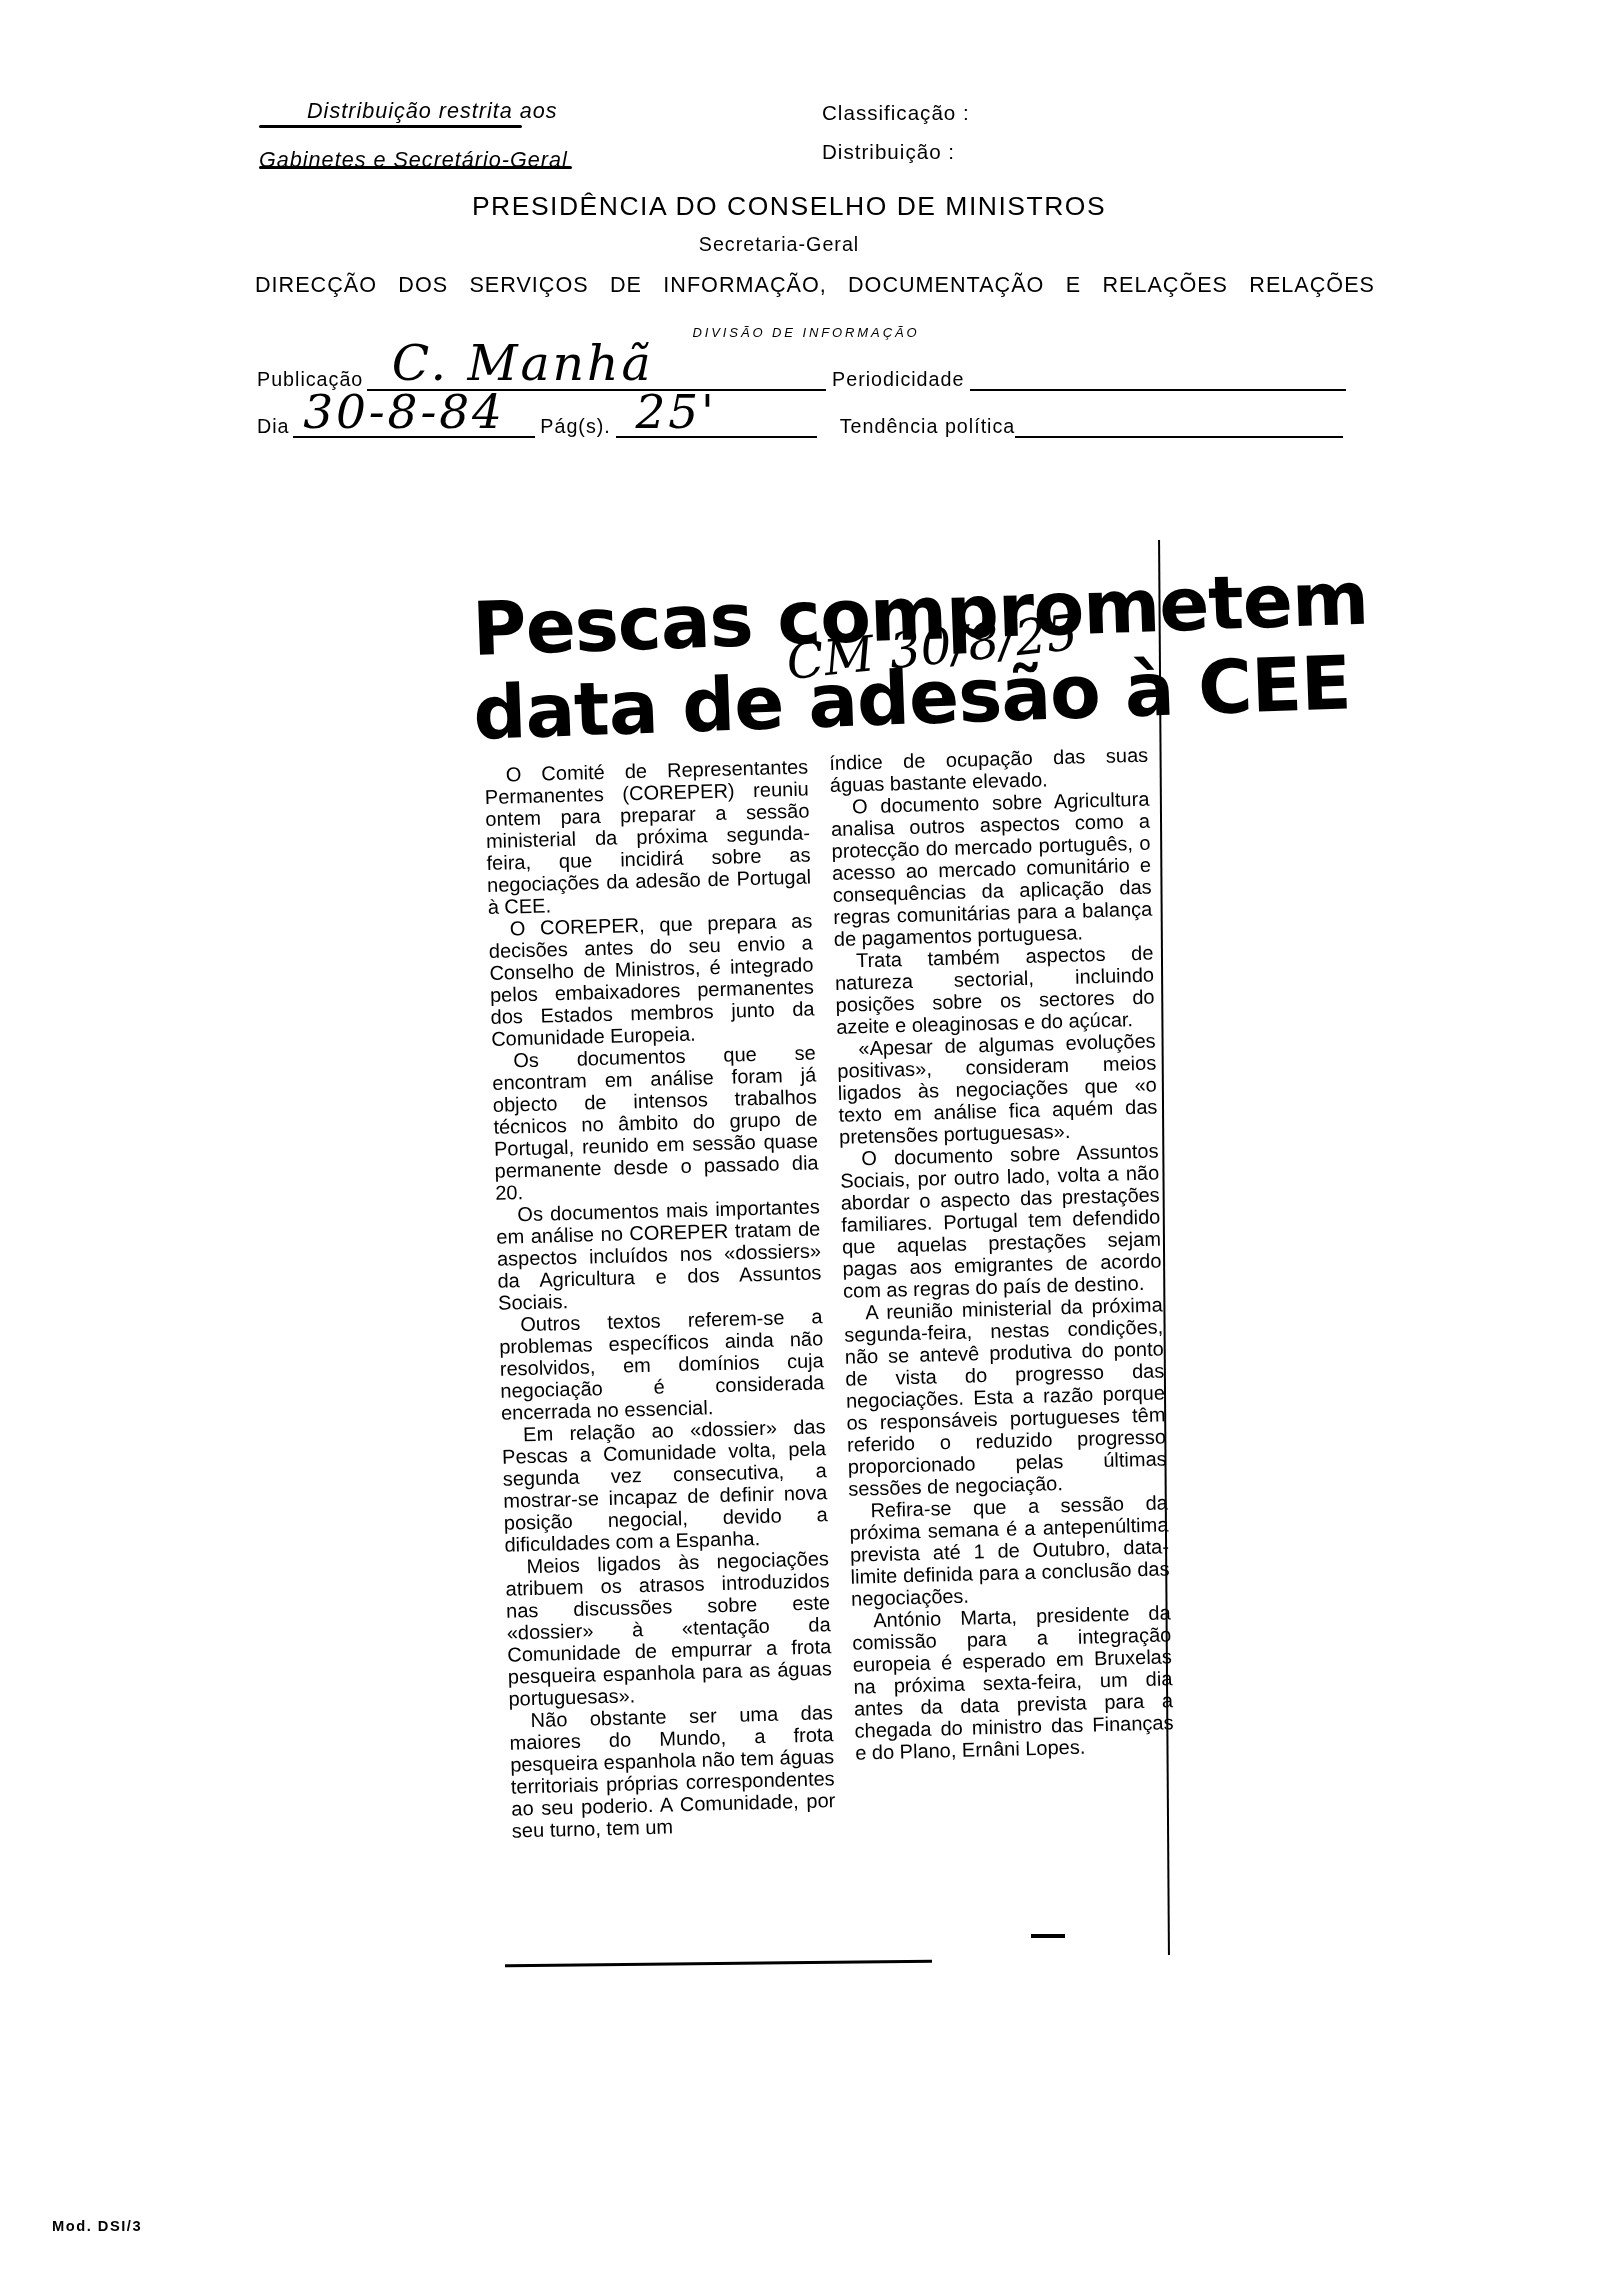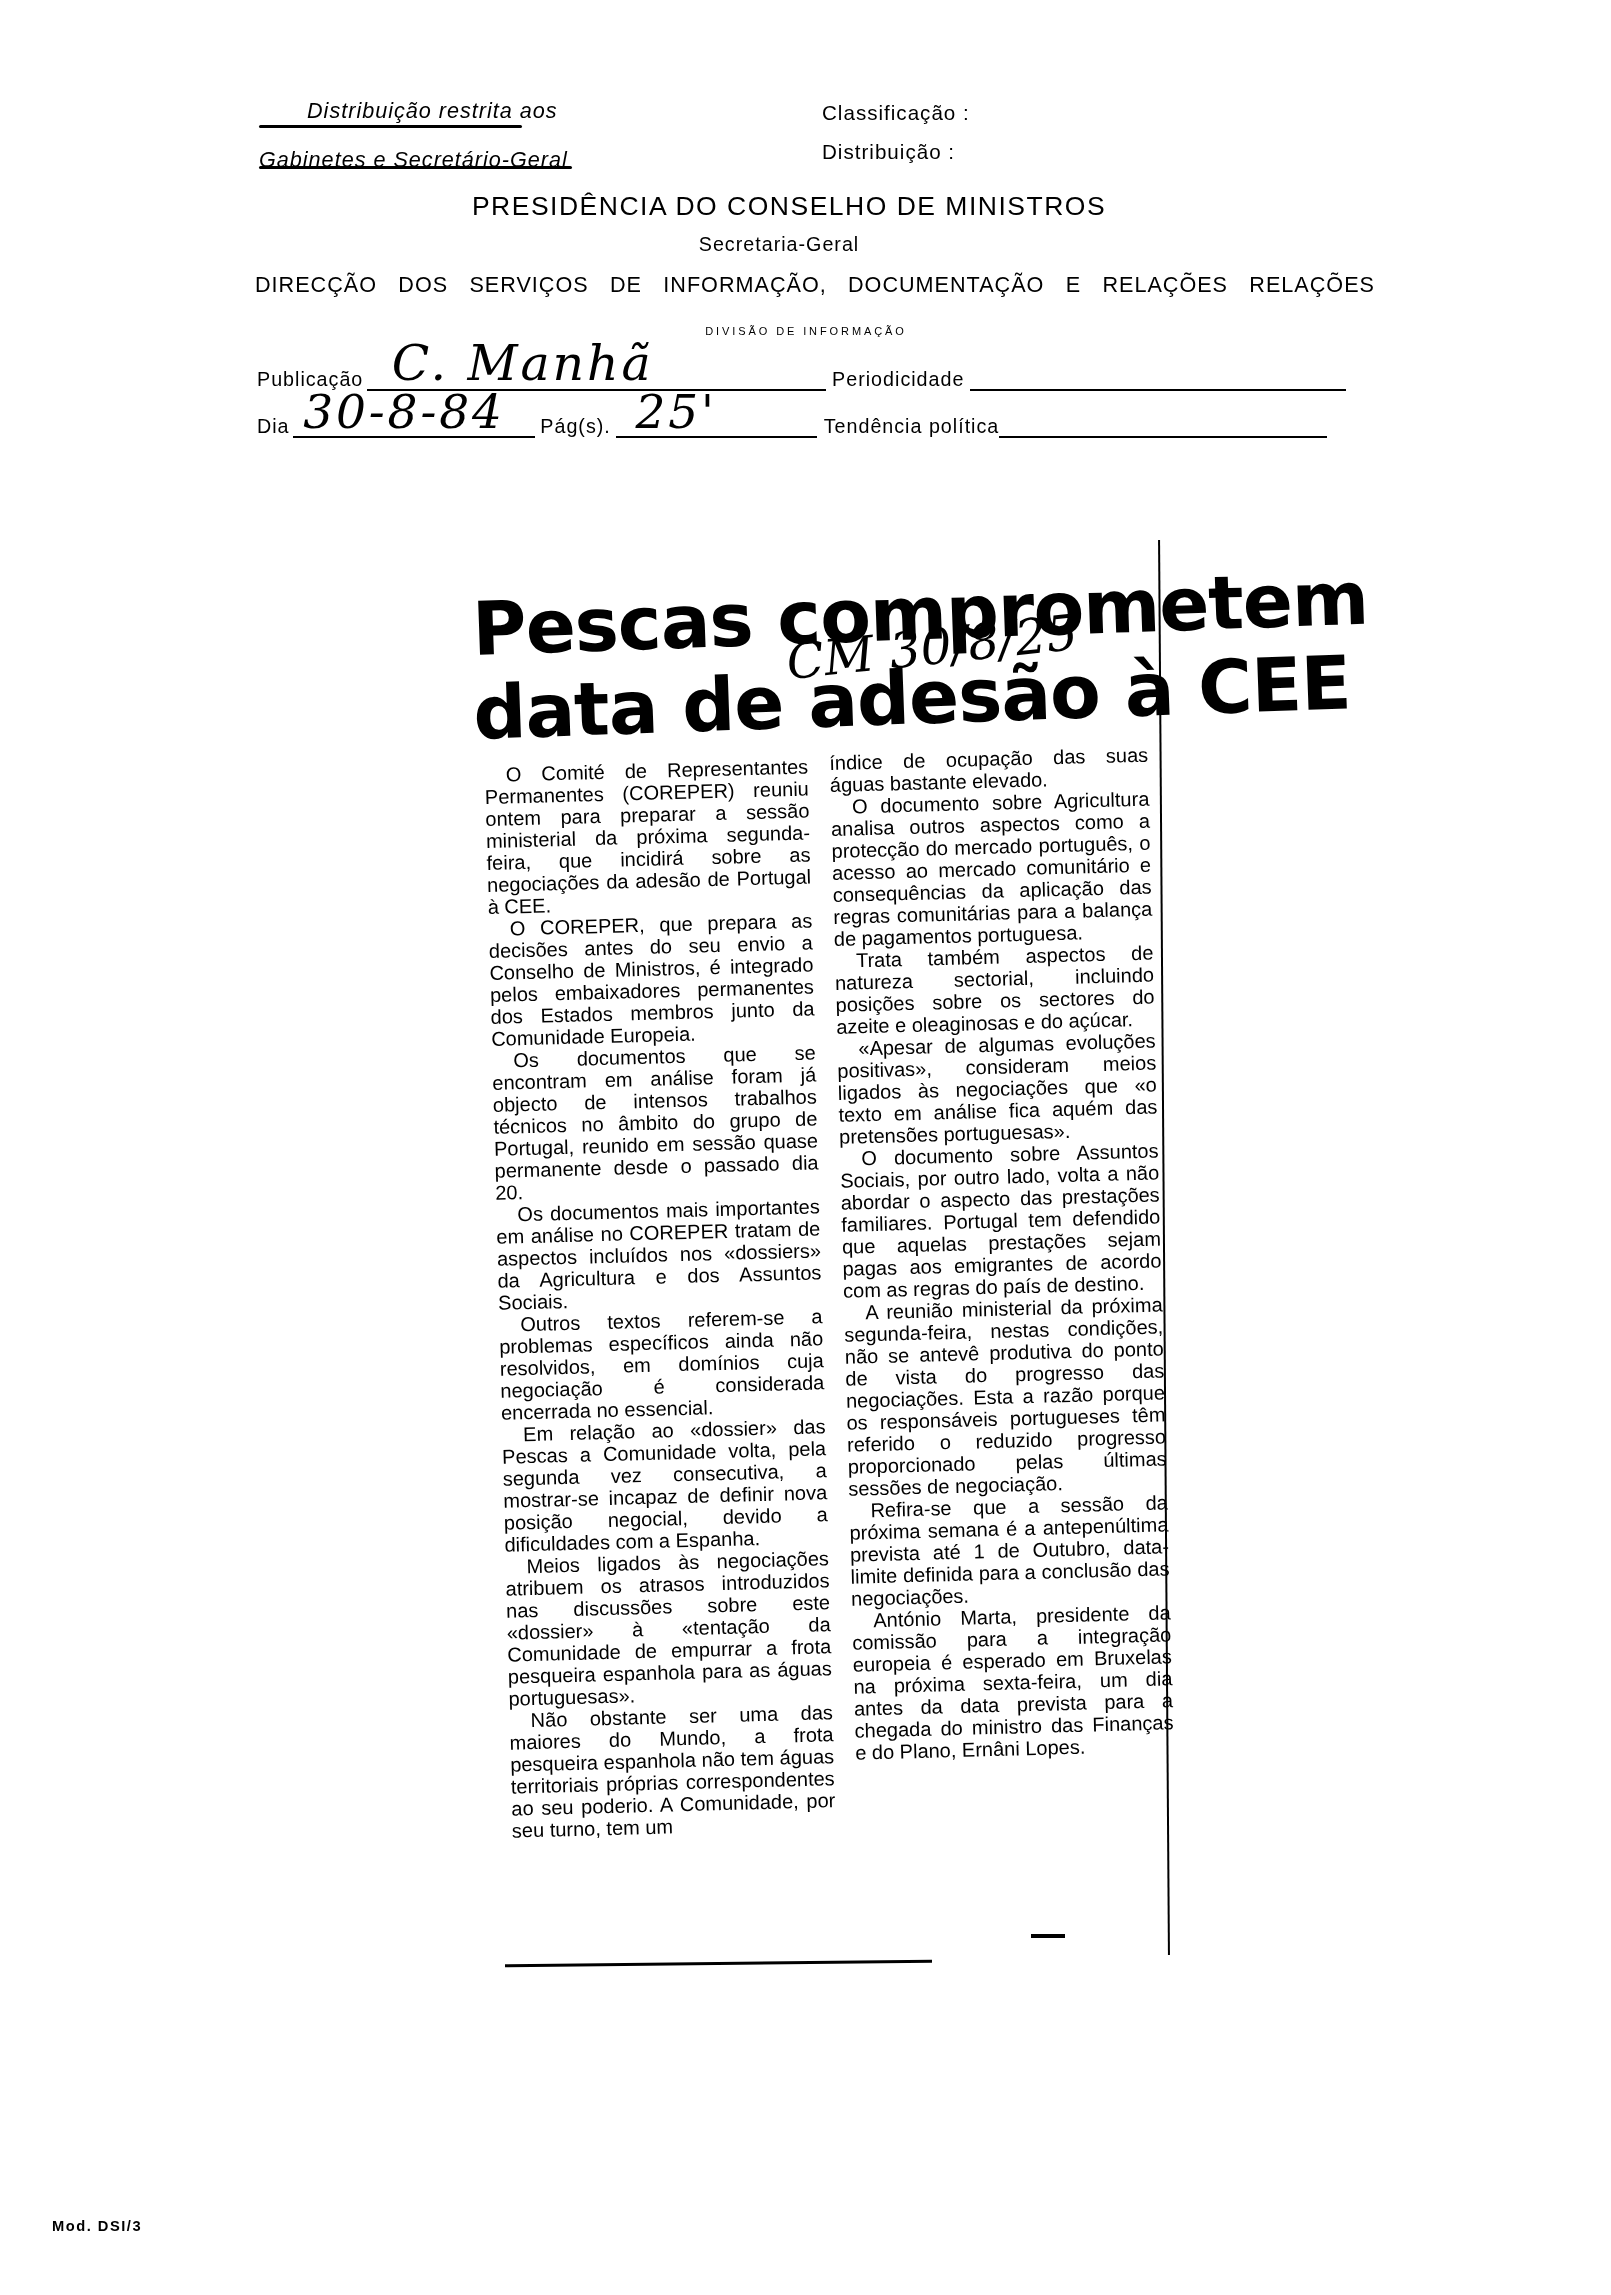--- a/index.html
+++ b/index.html
@@ -4,21 +4,21 @@
 <style>
   html, body { margin: 0; padding: 0; background: #ffffff; }
   body { width: 1612px; height: 2295px; position: relative; overflow: hidden; color: #000; font-family: "Liberation Sans", sans-serif; }
   .abs { position: absolute; }
   .dist-label { font-style: italic; font-size: 21.6px; letter-spacing: 1px; }
   .dist-line { position: absolute; height: 2.9px; background: #000; border-radius: 1.5px; }
   .meta-label { font-size: 20.6px; letter-spacing: 1px; }
   .title-main { font-size: 26.5px; letter-spacing: 1.5px; left: 0; width: 1578px; text-align: center; }
   .subtitle { font-size: 19.7px; letter-spacing: 1px; left: 0; width: 1558px; text-align: center; }
   .direccao { font-size: 21.6px; left: 255px; width: 1120px; display: flex; justify-content: space-between; letter-spacing: 1px; }
-  .divisao { font-size: 11px; letter-spacing: 2.9px; left: 0; width: 1612px; text-align: center; }
+  .divisao { font-size: 13px; letter-spacing: 2.9px; left: 0; width: 1612px; text-align: center; font-style: italic; }
   .field-row { position: absolute; display: flex; align-items: flex-end; font-size: 19.7px; letter-spacing: 1px; }
   .field-line { border-bottom: 2.5px solid #000; position: relative; height: 29.5px; }
   .handwritten { position: absolute; font-family: "DejaVu Serif", serif; font-style: italic; font-size: 49px; bottom: -3.9px; left: 24.6px; white-space: nowrap; letter-spacing: 2.9px; }
   .headline { position: absolute; font-family: "DejaVu Sans", sans-serif; font-weight: 900; font-size: 74px; letter-spacing: -1px; line-height: 1; white-space: nowrap; transform: rotate(-2deg); transform-origin: left top; }
   .handwritten-note { position: absolute; font-family: "DejaVu Serif", serif; font-style: italic; font-size: 49px; transform: rotate(-6deg); white-space: nowrap; }
   .col { position: absolute; font-family: "Liberation Sans", sans-serif; font-size: 20px; line-height: 22px; text-align: justify; transform: rotate(-1.5deg); transform-origin: left top; }
   .col p { margin: 0; text-indent: 21.6px; }
   .col p.first-cont { text-indent: 0; }
   .rule-bottom { position: absolute; height: 2.5px; background: #000; }
   .vline { position: absolute; width: 2px; background: #000; }
@@ -63,21 +63,21 @@
 
 <div class="field-row" style="left:257px; top:406px;">
   <span style="margin-right:3.9px;">Dia</span>
   <div class="field-line" style="width:242px;">
     <span class="handwritten" style="left:9.8px; font-size:47px;">30-8-84</span>
   </div>
   <span style="margin-left:4.9px; margin-right:4.9px;">Pág(s).</span>
   <div class="field-line" style="width:201px;">
     <span class="handwritten" style="left:19.7px; font-size:47px;margin-top:11px;">25'</span>
   </div>
-  <span style="margin-left:7px;">Tendência política</span>
+  <span style="margin-left:23px;">Tendência política</span>
   <div class="field-line" style="width:328px;">
     <span class="handwritten"></span>
   </div>
 </div>
 
 <div class="vline" style="left:1163px; top:540px; height:1415px; transform:rotate(-0.4deg);"></div>
 
 <div class="headline" style="left:471px; top:592px;">Pescas comprometem</div>
 <div class="headline" style="left:472px; top:676px;">data de adesão à CEE</div>
 <div class="handwritten-note" style="left:786px; top:619px;">CM 30/8/25</div>

